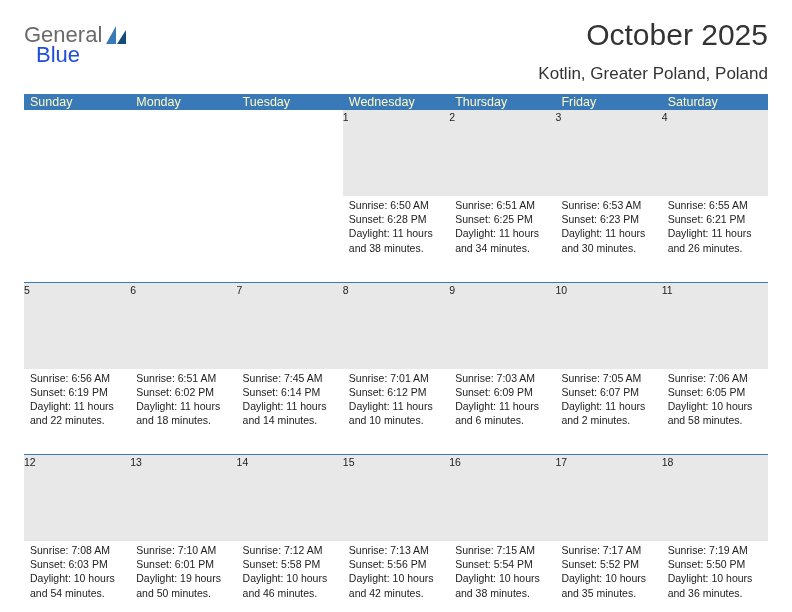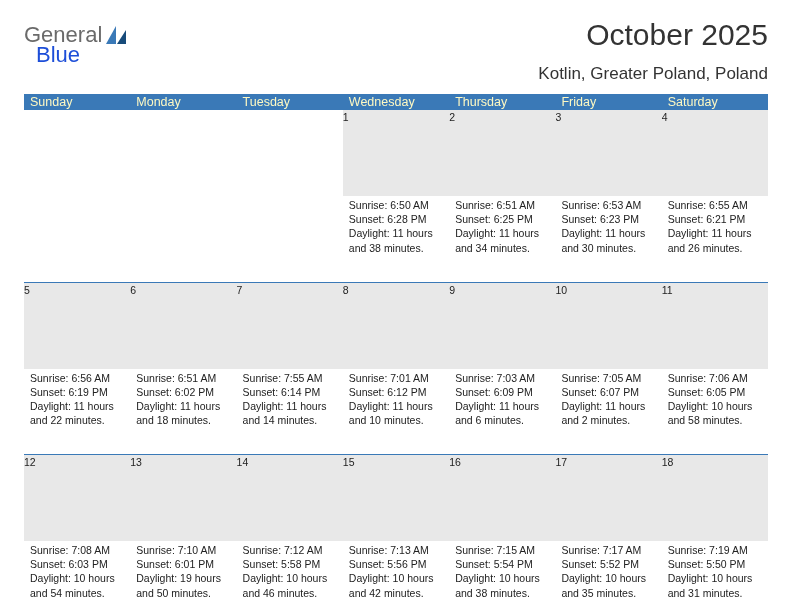--- a/index.html
+++ b/index.html
@@ -184,21 +184,21 @@
         </td>
         <td>
           <div class="cell-body">
             <div>Sunrise: 6:51 AM</div>
             <div>Sunset: 6:02 PM</div>
             <div>Daylight: 11 hours and 18 minutes.</div>
           </div>
         </td>
         <td>
           <div class="cell-body">
-            <div>Sunrise: 7:55 AM</div>
+            <div>Sunrise: 7:45 AM</div>
             <div>Sunset: 6:14 PM</div>
             <div>Daylight: 11 hours and 14 minutes.</div>
           </div>
         </td>
         <td>
           <div class="cell-body">
             <div>Sunrise: 7:01 AM</div>
             <div>Sunset: 6:12 PM</div>
             <div>Daylight: 11 hours and 10 minutes.</div>
           </div>
@@ -277,18 +277,18 @@
           <div class="cell-body">
             <div>Sunrise: 7:17 AM</div>
             <div>Sunset: 5:52 PM</div>
             <div>Daylight: 10 hours and 35 minutes.</div>
           </div>
         </td>
         <td>
           <div class="cell-body">
             <div>Sunrise: 7:19 AM</div>
             <div>Sunset: 5:50 PM</div>
-            <div>Daylight: 10 hours and 31 minutes.</div>
+            <div>Daylight: 10 hours and 36 minutes.</div>
           </div>
         </td>
       </tr>
     </tbody>
 </table>
 
 </body></html>

